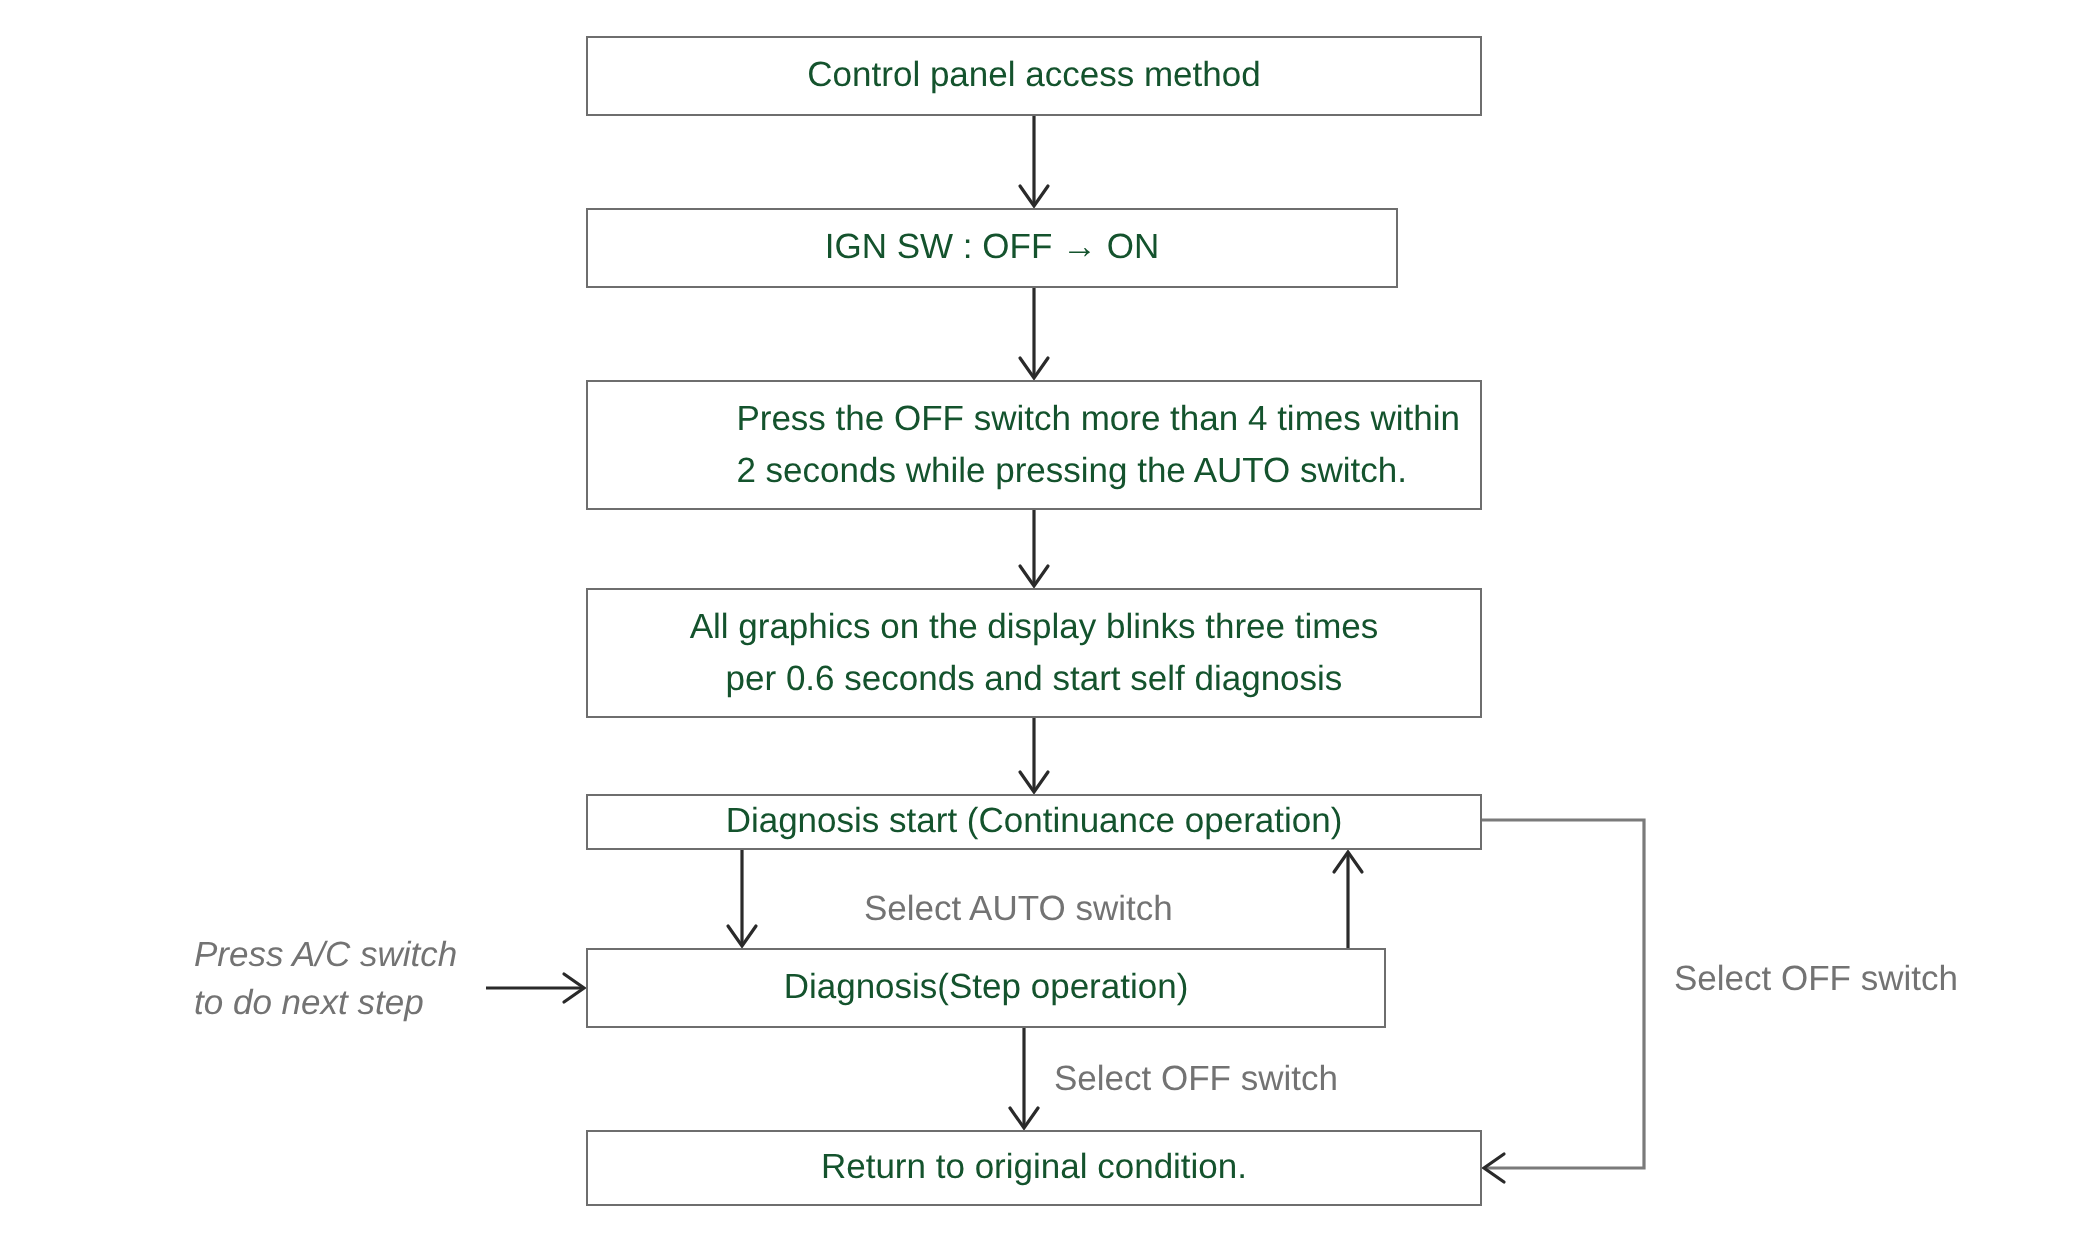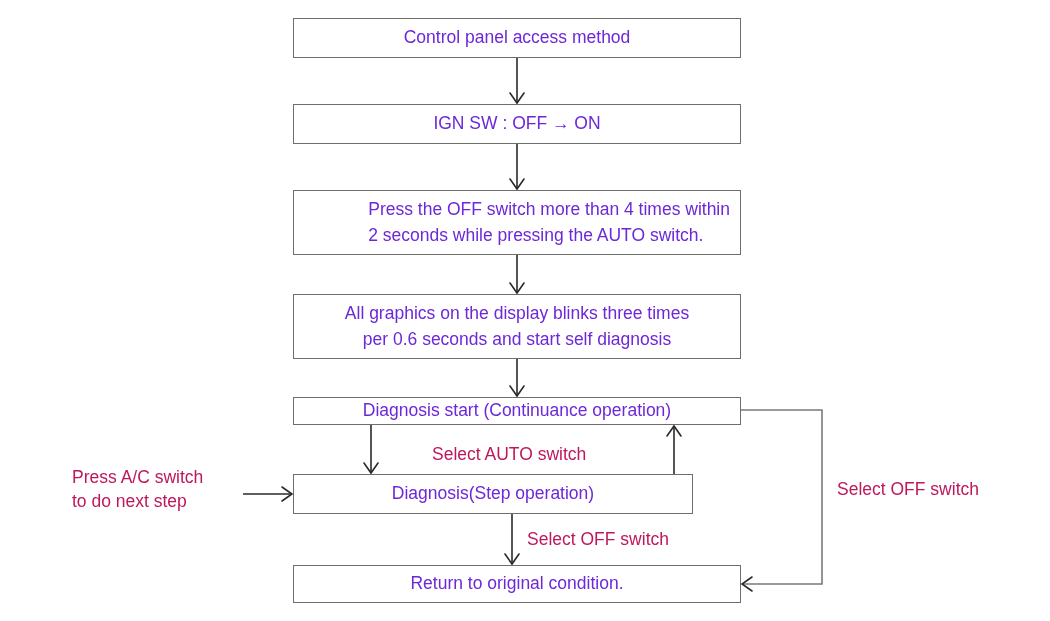--- a/index.html
+++ b/index.html
@@ -22,37 +22,37 @@
     position: absolute;
     box-sizing: border-box;
     border: 1.5px solid #6e6e6e;
     background: #ffffff;
     display: flex;
     align-items: center;
     justify-content: center;
     text-align: center;
     font-size: 17.5px;
     line-height: 1.45;
-    color: #6d28d9;
+    color: #14532d;
     padding: 2px 10px;
   }
   .node.left-align {
     justify-content: flex-start;
     text-align: left;
     padding-left: 22px;
   }
   .node-text {
     display: block;
     white-space: pre-line;
   }
   .edge-label {
     position: absolute;
     font-size: 17.5px;
     line-height: 1.35;
-    color: #be185d;
+    color: #737373;
     white-space: pre-line;
     text-align: left;
   }
   svg.wires {
     position: absolute;
     left: 0;
     top: 0;
     width: 1050px;
     height: 621px;
     overflow: visible;
@@ -128,21 +128,21 @@
       <polyline class="loopline" points="741,410 822,410 822,584 743,584"></polyline>
       <polyline class="head" points="752,577 742,584 752,591"></polyline>
     </g>
 
   </svg>
 
   <div class="node" style="left:293px; top:18px; width:448px; height:40px;">
     <span class="node-text">Control panel access method</span>
   </div>
 
-  <div class="node" style="left:293px; top:104px; width:448px; height:40px;justify-content:center;">
+  <div class="node" style="left:293px; top:104px; width:406px; height:40px;justify-content:center;">
     <span class="node-text">IGN SW : OFF → ON</span>
   </div>
 
   <div class="node left-align" style="left:293px; top:190px; width:448px; height:65px;justify-content:flex-end;">
     <span class="node-text">Press the OFF switch more than 4 times within
 2 seconds while pressing the AUTO switch.</span>
   </div>
 
   <div class="node" style="left:293px; top:294px; width:448px; height:65px;">
     <span class="node-text">All graphics on the display blinks three times
@@ -154,21 +154,21 @@
   </div>
 
   <div class="node" style="left:293px; top:474px; width:400px; height:40px;">
     <span class="node-text">Diagnosis(Step operation)</span>
   </div>
 
   <div class="node" style="left:293px; top:565px; width:448px; height:38px;">
     <span class="node-text">Return to original condition.</span>
   </div>
 
-  <div class="edge-label" style="left:72px; top:466px;">Press A/C switch
+  <div class="edge-label" style="left:97px; top:466px;font-style:italic;">Press A/C switch
 to do next step</div>
 
   <div class="edge-label" style="left:432px; top:443px;">Select AUTO switch</div>
 
   <div class="edge-label" style="left:527px; top:528px;">Select OFF switch</div>
 
   <div class="edge-label" style="left:837px; top:478px;">Select OFF switch</div>
 
 </div>
 

